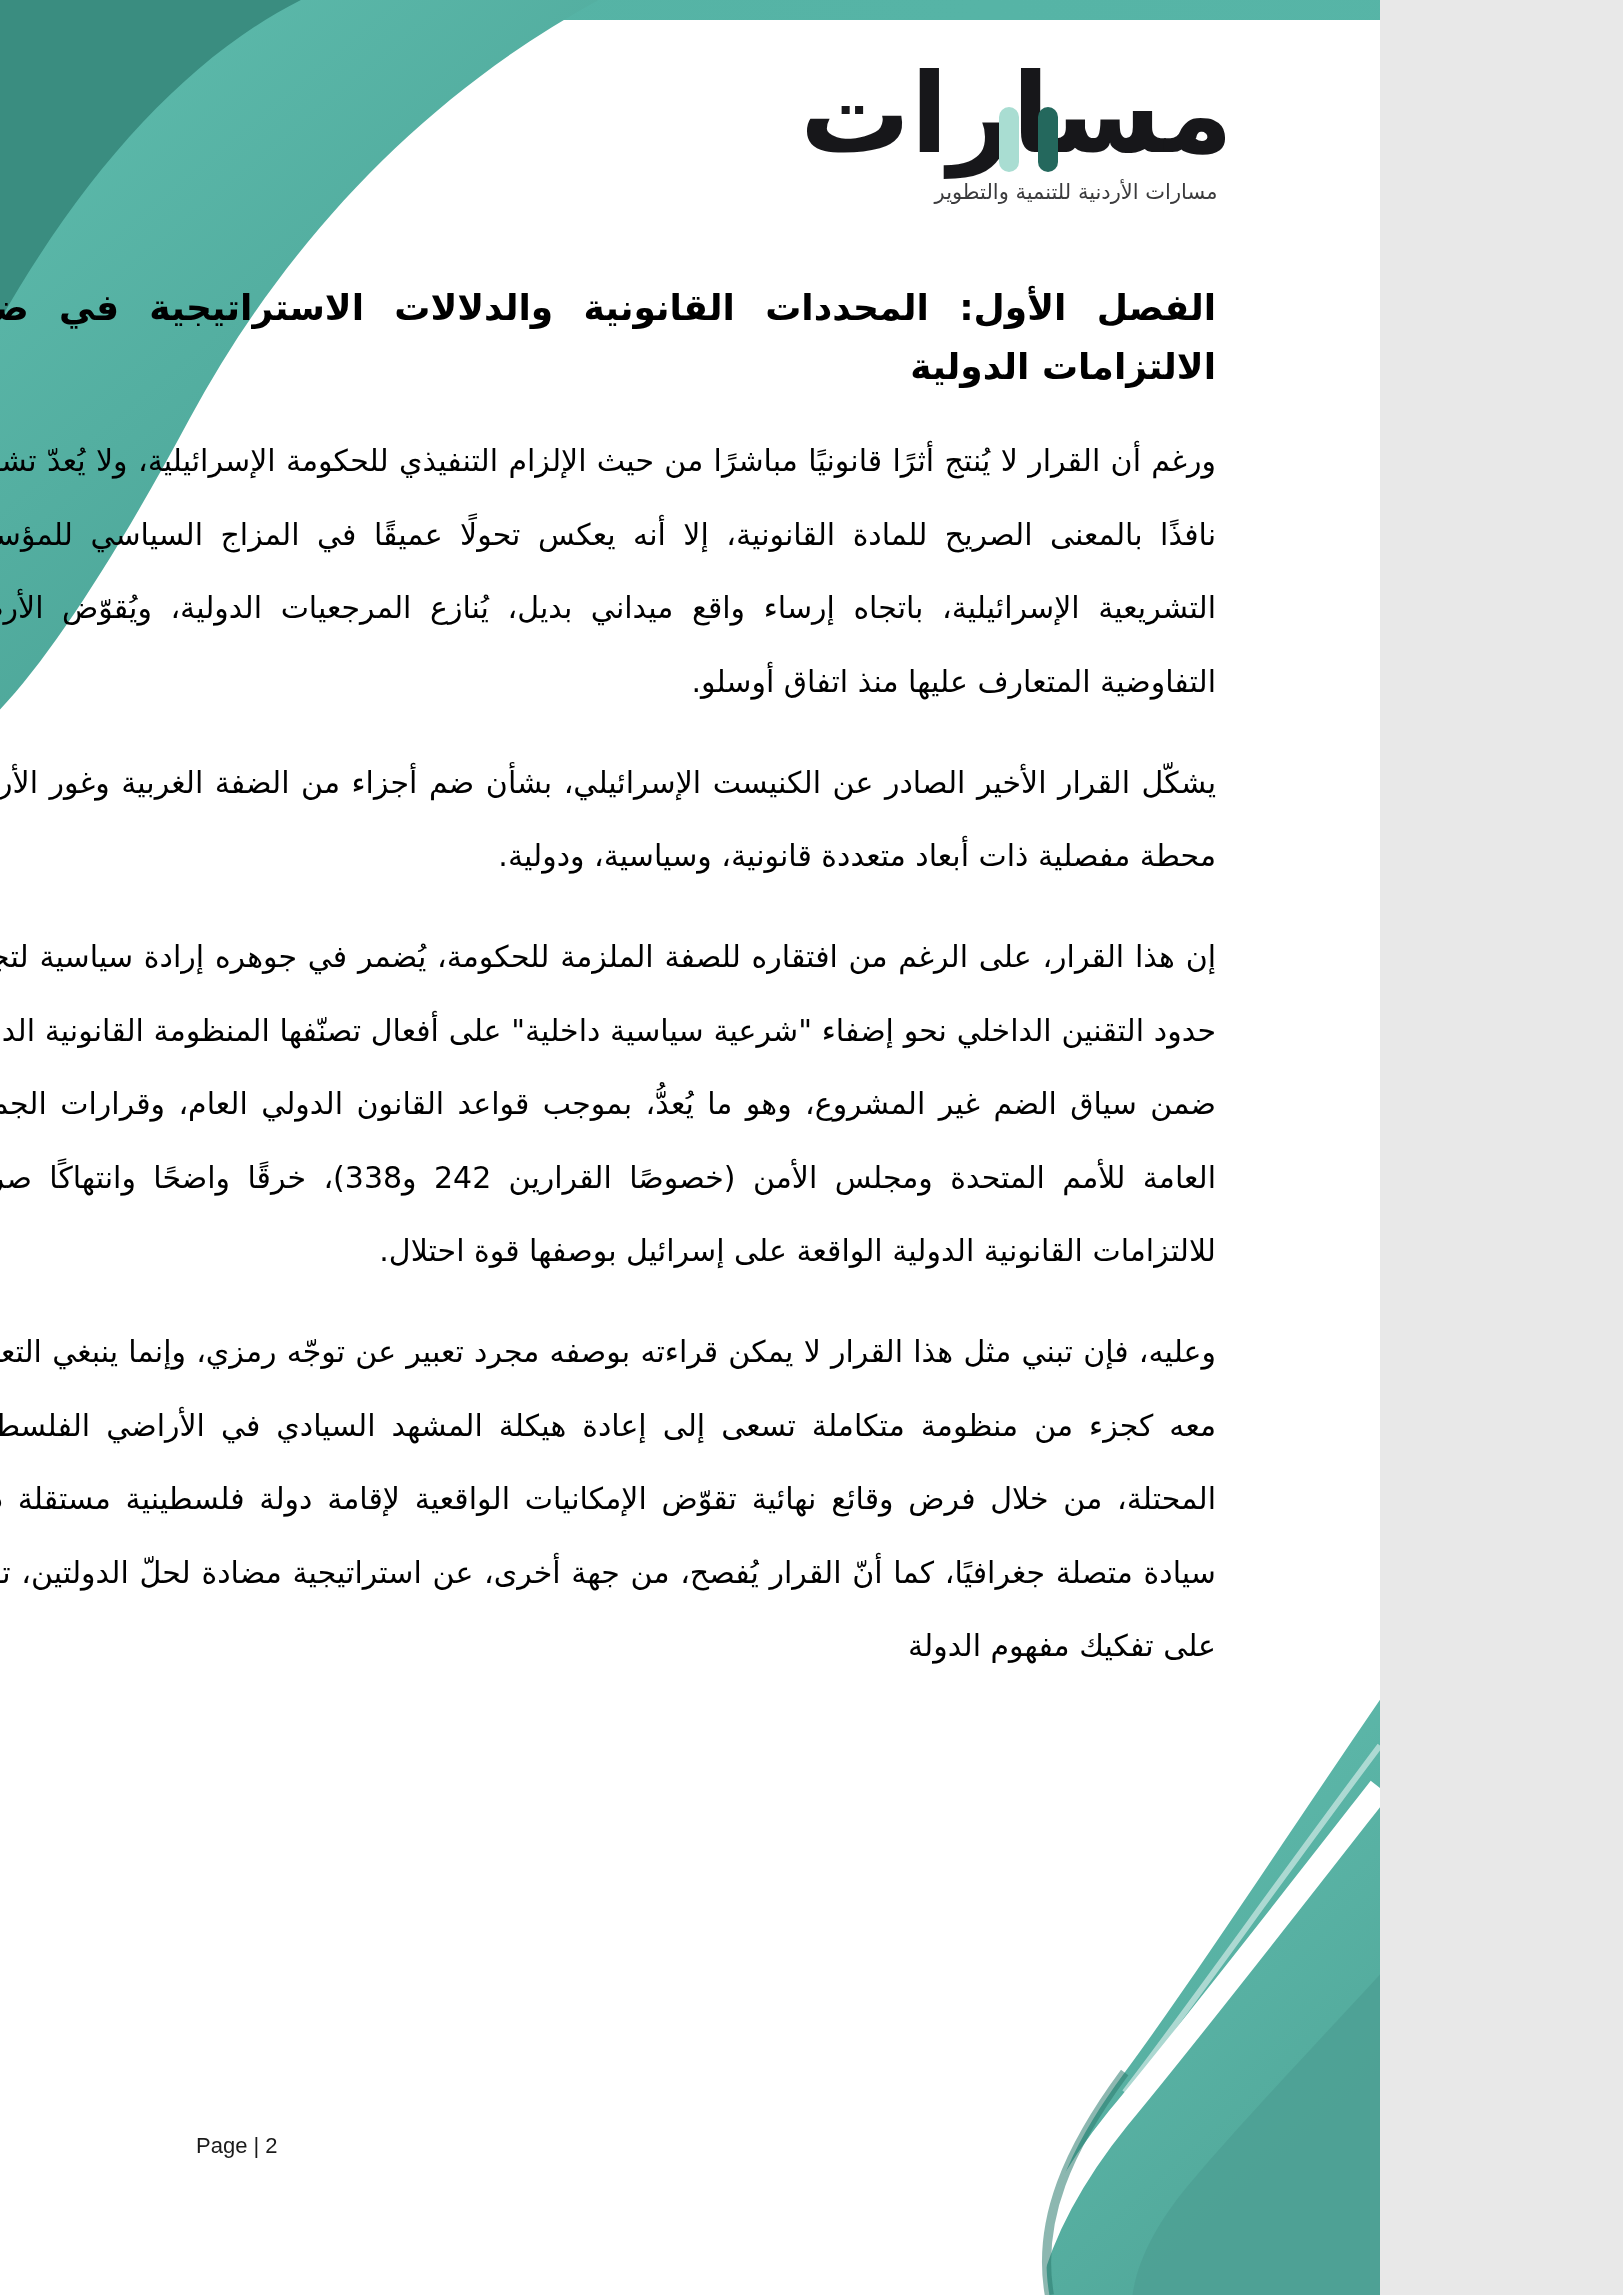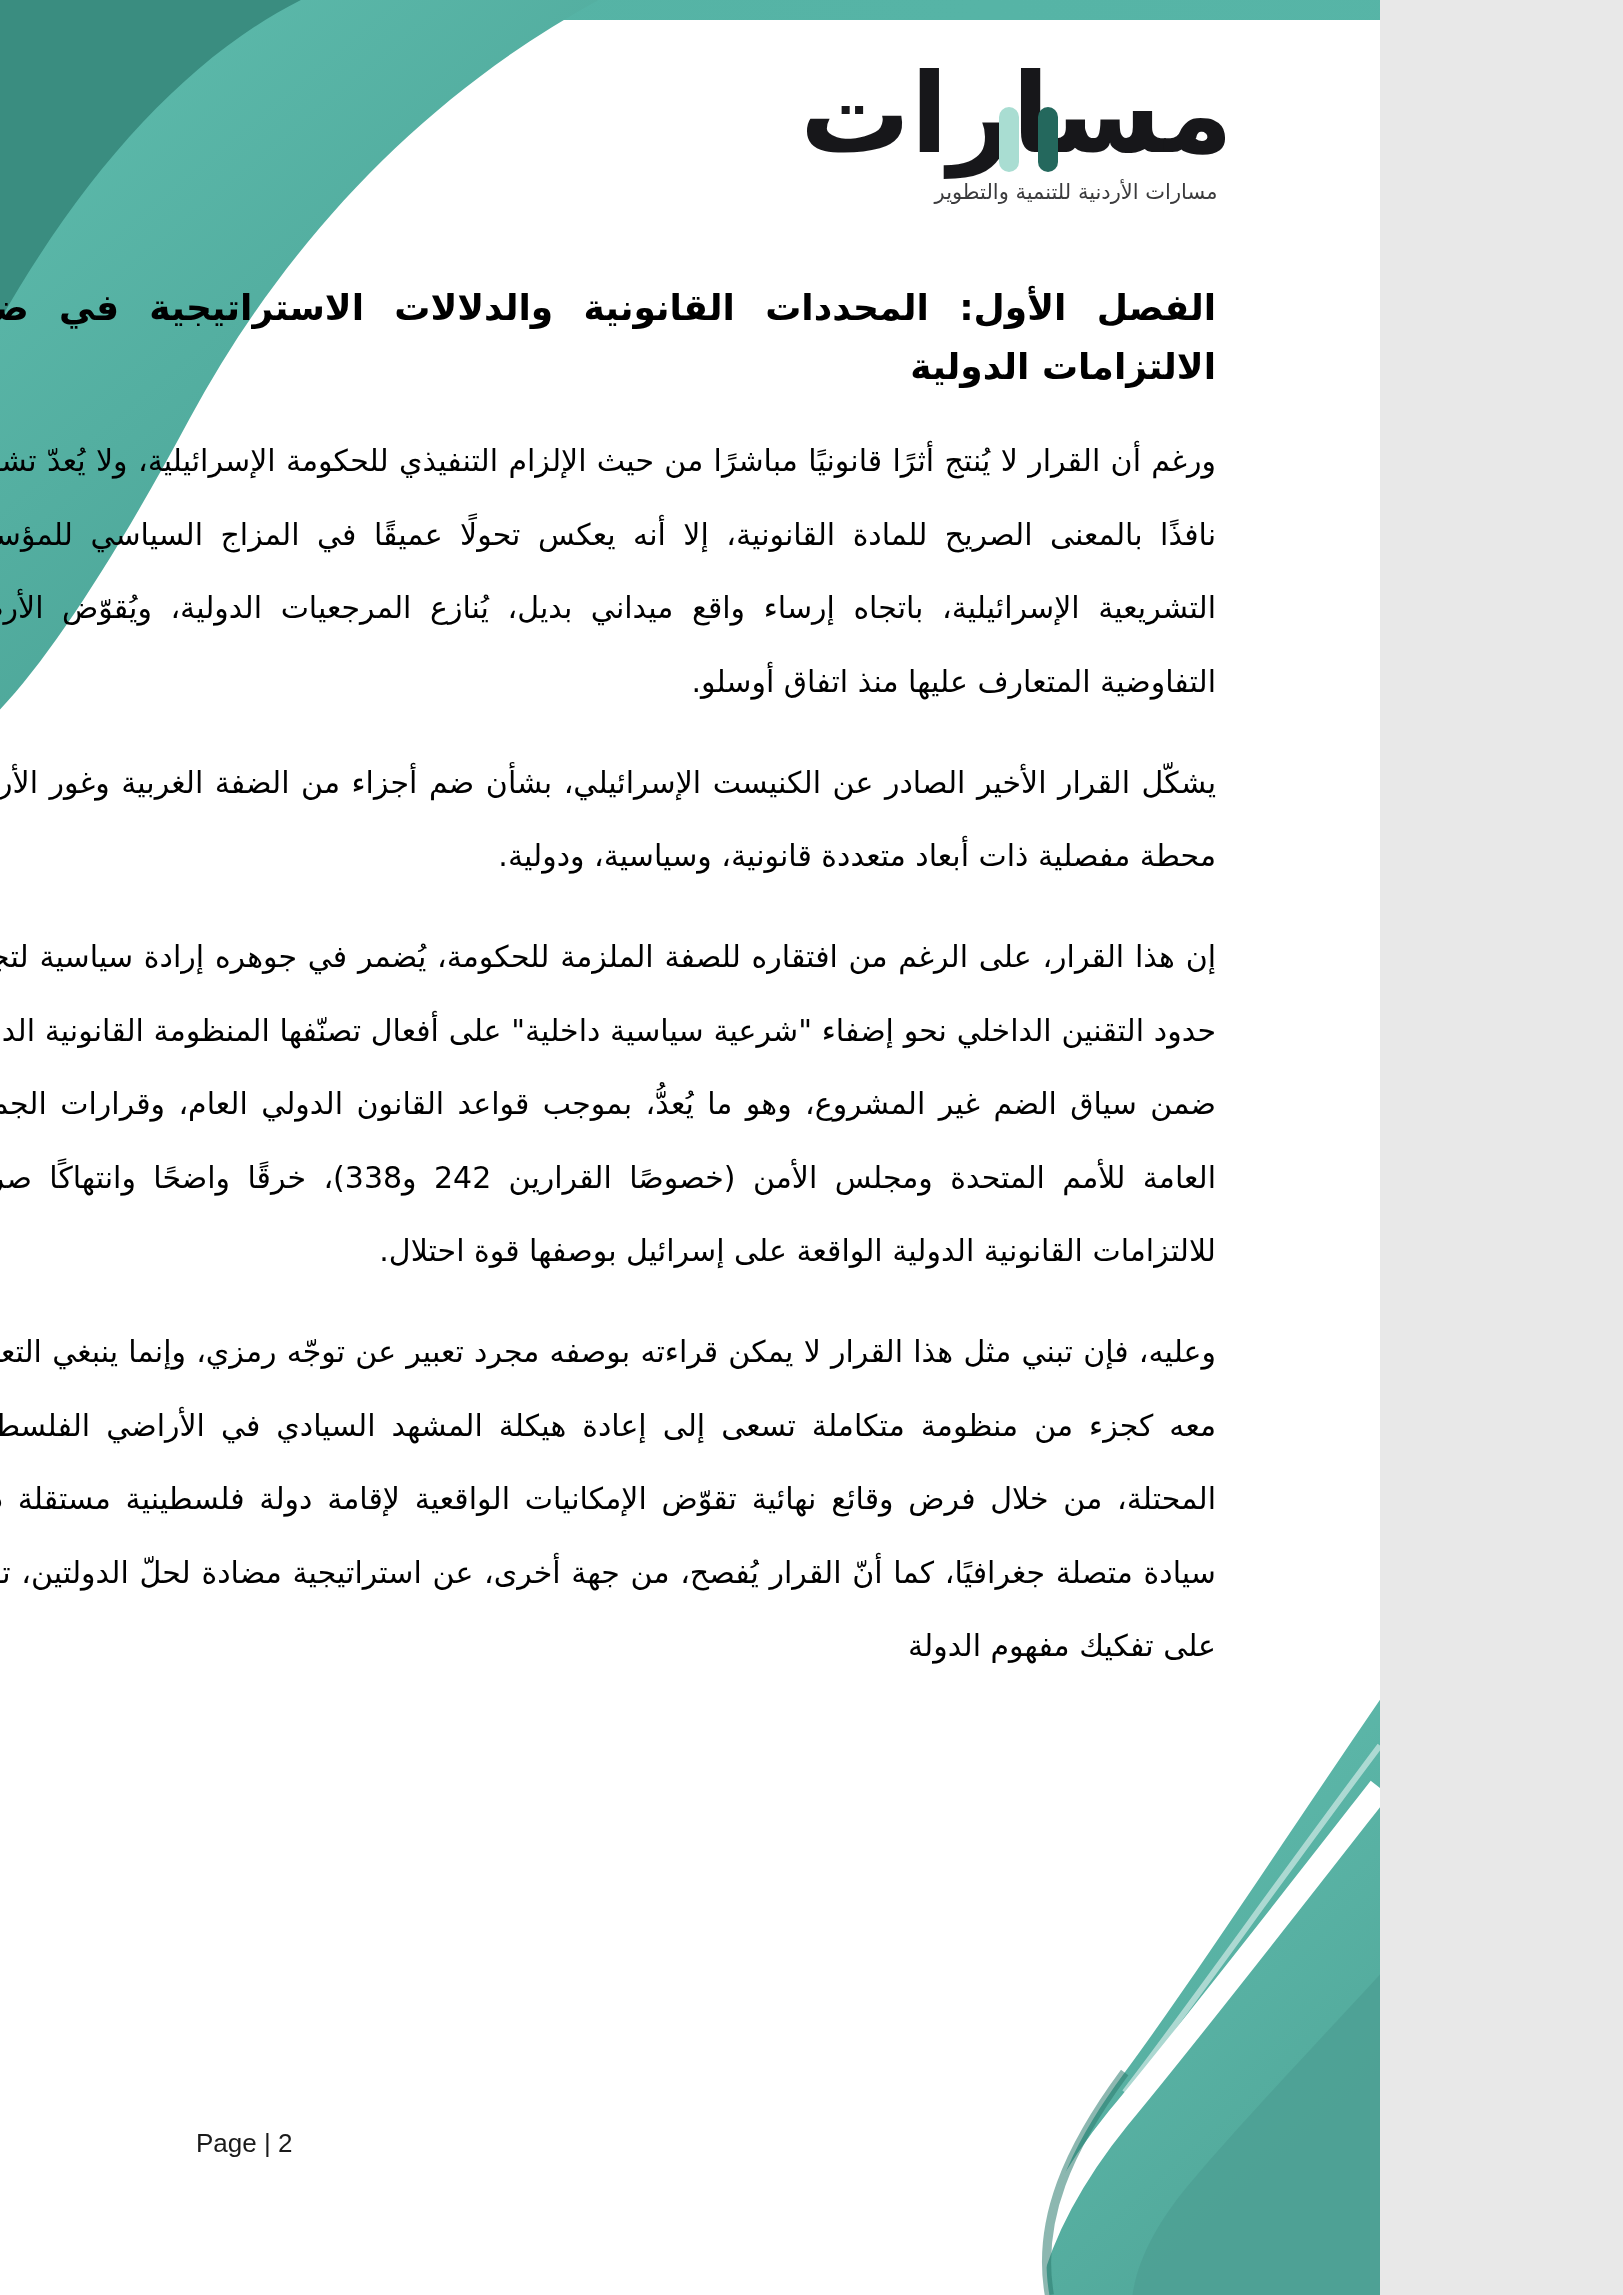--- a/index.html
+++ b/index.html
@@ -41,21 +41,21 @@
     margin:0;font-size:36px;font-weight:bold;line-height:1.65;
     text-align:justify;text-justify:inter-word;
   }
   .content p{
     margin:27.5px 0 0 0;font-size:30px;font-weight:normal;line-height:2.45;
     text-align:justify;text-justify:inter-word;
   }
 
   .footer{
     position:absolute;left:196px;bottom:136px;direction:ltr;
-    font-family:"Liberation Sans",sans-serif;font-size:26px;color:#1a1a1a;
+    font-family:"Liberation Sans",sans-serif;font-size:22px;color:#1a1a1a;
   }
 </style>
 </head>
 <body>
 
 <div class="page">
 
   <div class="top-band"></div>
 
   <svg class="swoosh-tl" viewBox="0 0 980 1130" preserveAspectRatio="none">

